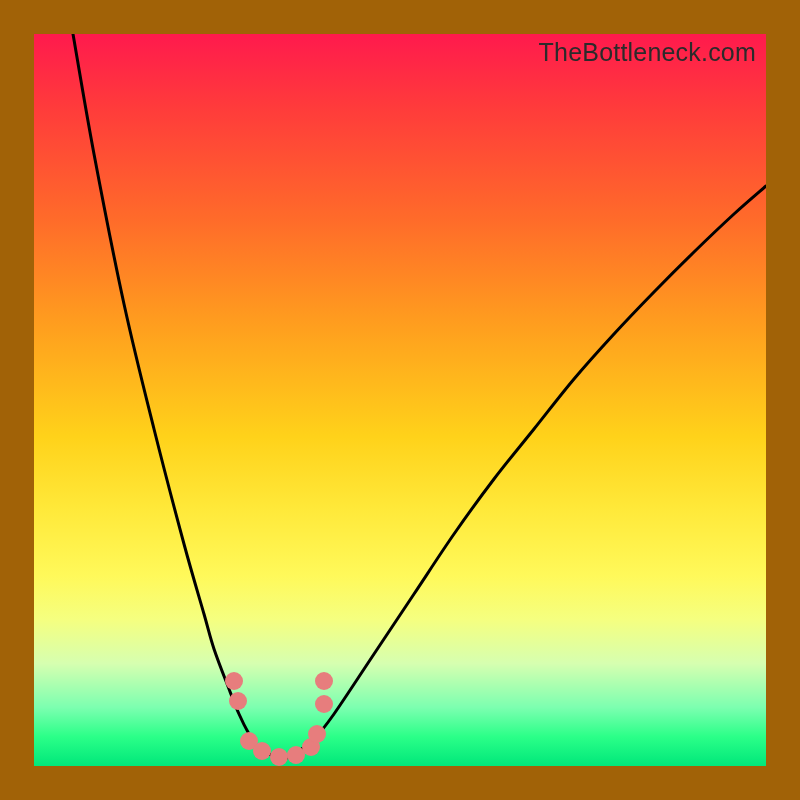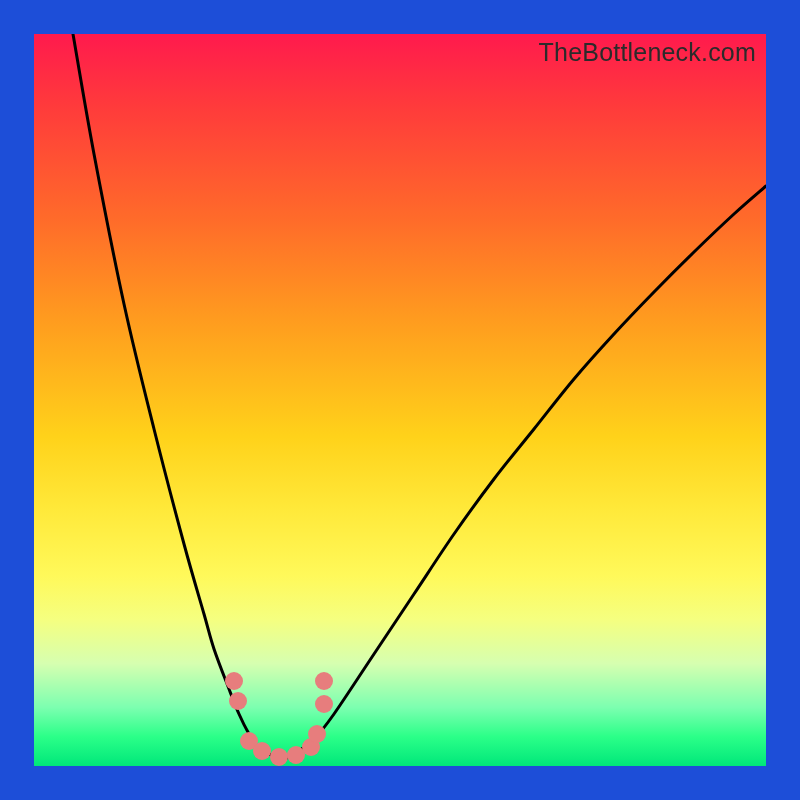--- a/index.html
+++ b/index.html
@@ -9,21 +9,21 @@
     height: 800px;
     background: #000;
     font-family: Arial, Helvetica, sans-serif;
   }
   .frame {
     position: absolute;
     top: 0;
     left: 0;
     width: 800px;
     height: 800px;
-    background: #1d4ed8;
+    background: #a16207;
   }
   .plot-area {
     position: absolute;
     top: 34px;
     left: 34px;
     width: 732px;
     height: 732px;
     overflow: hidden;
     background: linear-gradient(to bottom,
       #ff1a4d 0%,

